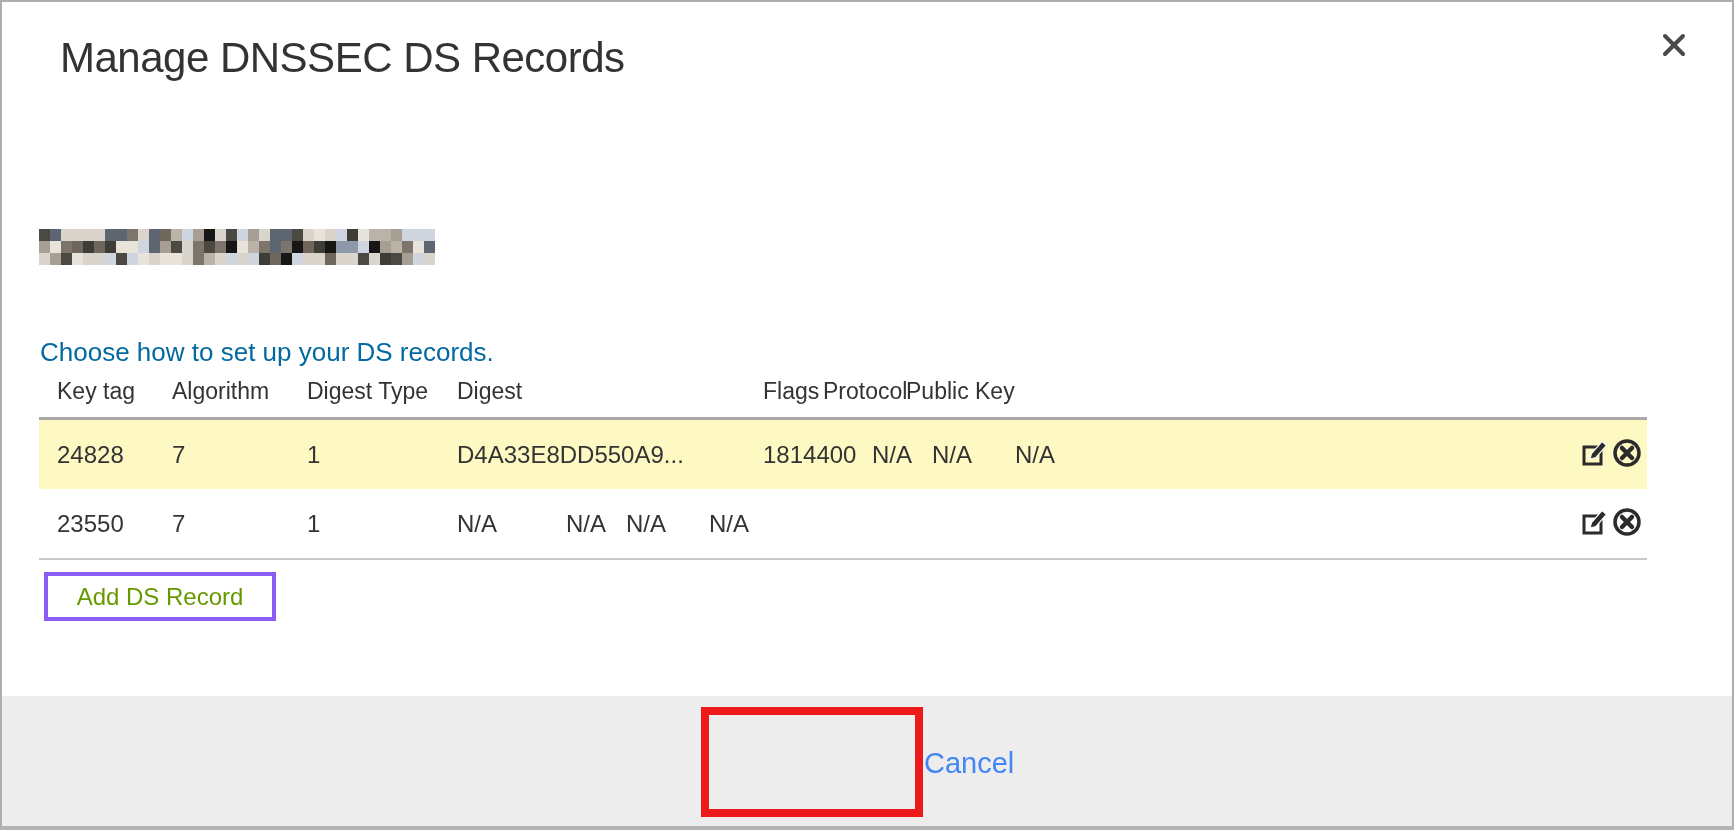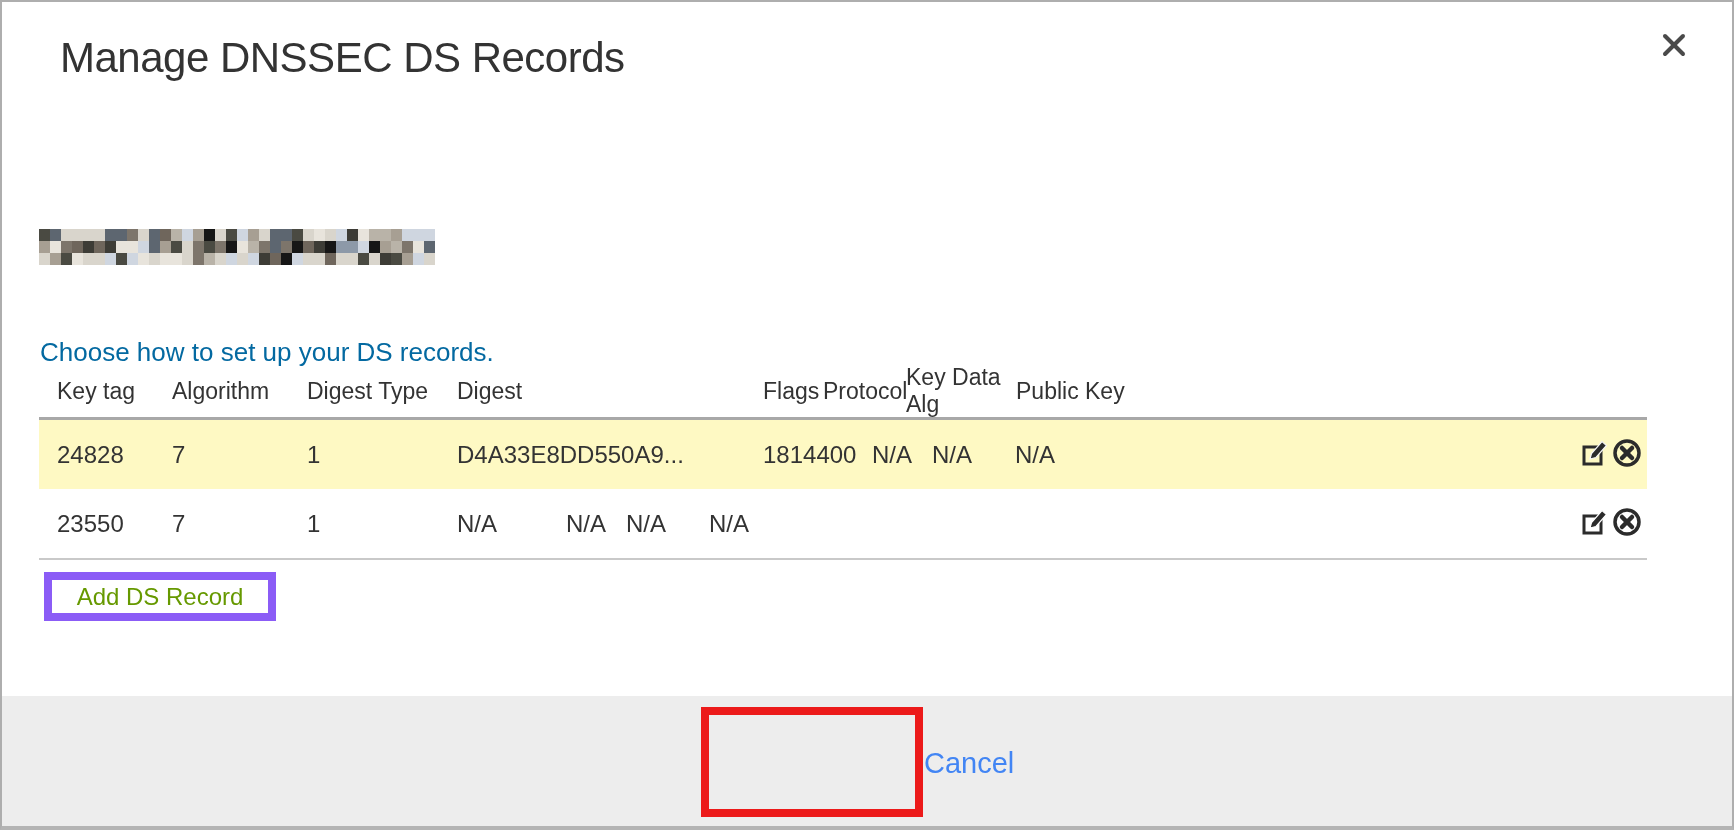--- a/index.html
+++ b/index.html
@@ -71,21 +71,21 @@
   }
   .icon-btn {
     background: none; border: none; padding: 0; cursor: pointer;
     width: 32px; height: 32px; display: flex; align-items: center; justify-content: center;
   }
 
   .add-ds-btn {
     position: absolute; left: 42px; top: 570px;
     width: 232px; height: 49px;
     background: #fff;
-    border: 8px solid #8b5cf6;
+    border: 4px solid #8b5cf6;
     color: #669900;
     font-size: 24px; font-family: "Liberation Sans", sans-serif;
     cursor: pointer;
   }
 
   .footer {
     position: absolute; left: 0; bottom: 0;
     width: 100%; height: 130px;
     background: #ededed;
   }
@@ -244,21 +244,20 @@
 
   <div class="ds-table">
 
     <div class="t-row t-head">
       <div class="c1">Key tag</div>
       <div class="c2">Algorithm</div>
       <div class="c3">Digest Type</div>
       <div class="c4">Digest</div>
       <div class="c6">Flags</div>
       <div class="c7">Protocol</div>
-      <div class="c8">Key Data Alg</div>
       <div class="c9">Public Key</div>
       <div class="c-actions"></div>
     </div>
 
     <div class="t-divider-heavy"></div>
 
     <div class="t-row t-body striped">
       <div class="c1">24828</div>
       <div class="c2">7</div>
       <div class="c3">1</div>

